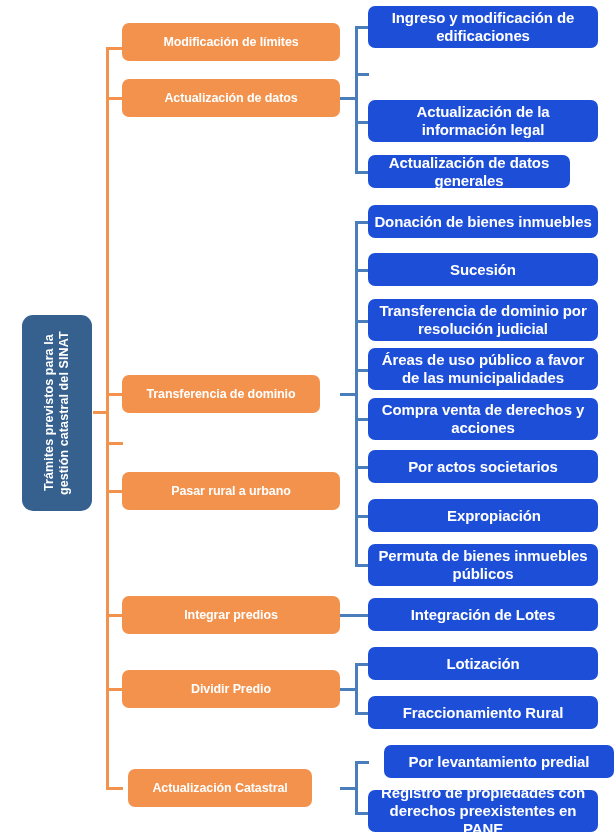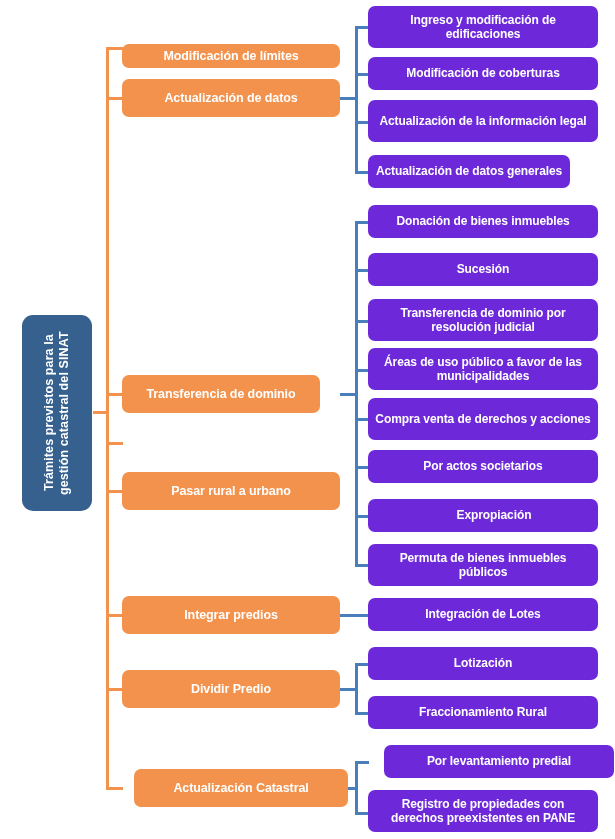--- a/index.html
+++ b/index.html
@@ -41,22 +41,22 @@
     transform:rotate(180deg);
     padding:8px 4px;
   }
 
   .node.level1{
     background:#F2924C;
     font-size:12.5px;
   }
 
   .node.level2{
-    background:#6d28d9;
-    font-size:12px;
+    background:#1d4ed8;
+    font-size:15px;
   }
 
   
   .conn{
     position:absolute;
     background:#F2924C;
   }
   .conn.blue{
     background:#4A7EBB;
   }
@@ -106,38 +106,37 @@
   <div class="conn blue h" style="left:355px; top:663px; width:14px;"></div>
   <div class="conn blue h" style="left:355px; top:712px; width:14px;"></div>
 
   <div class="conn blue v" style="left:355px; top:761px; height:52px;"></div>
   <div class="conn blue h" style="left:340px; top:787px; width:16px;"></div>
   <div class="conn blue h" style="left:355px; top:761px; width:14px;"></div>
   <div class="conn blue h" style="left:355px; top:812px; width:14px;"></div>
 
   <div class="node root" style="left:22px; top:315px; width:70px; height:196px;">Trámites previstos para la gestión catastral del SINAT</div>
 
-  <div class="node level1" style="left:122px; top:44px; width:218px; height:24px;">Modificación de límites</div>
+  <div class="node level1" style="left:122px; top:23px; width:218px; height:38px;">Modificación de límites</div>
 
   <div class="node level1" style="left:122px; top:79px; width:218px; height:38px;">Actualización de datos</div>
 
   <div class="node level1" style="left:122px; top:375px; width:198px; height:38px;">Transferencia de dominio</div>
 
 
   <div class="node level1" style="left:122px; top:472px; width:218px; height:38px;">Pasar rural a urbano</div>
 
   <div class="node level1" style="left:122px; top:596px; width:218px; height:38px;">Integrar predios</div>
 
   <div class="node level1" style="left:122px; top:670px; width:218px; height:38px;">Dividir Predio</div>
 
-  <div class="node level1" style="left:134px; top:769px; width:214px; height:38px;">Actualización Catastral</div>
+  <div class="node level1" style="left:128px; top:769px; width:184px; height:38px;">Actualización Catastral</div>
 
   <div class="node level2" style="left:368px; top:6px; width:230px; height:42px;">Ingreso y modificación de edificaciones</div>
 
-  <div class="node level2" style="left:368px; top:57px; width:230px; height:33px;">Modificación de  coberturas</div>
 
   <div class="node level2" style="left:368px; top:100px; width:230px; height:42px;">Actualización de la información legal</div>
 
   <div class="node level2" style="left:368px; top:155px; width:202px; height:33px;">Actualización de datos generales</div>
 
   <div class="node level2" style="left:368px; top:205px; width:230px; height:33px;">Donación de bienes inmuebles</div>
 
   <div class="node level2" style="left:368px; top:253px; width:230px; height:33px;">Sucesión</div>
 
   <div class="node level2" style="left:368px; top:299px; width:230px; height:42px;">Transferencia de dominio por resolución judicial</div>

